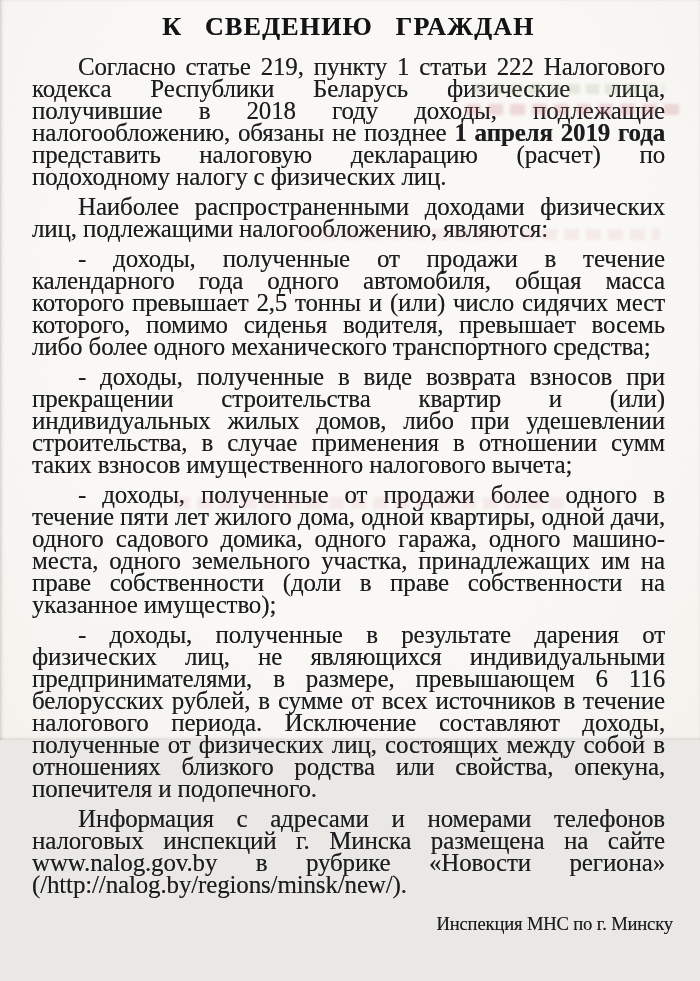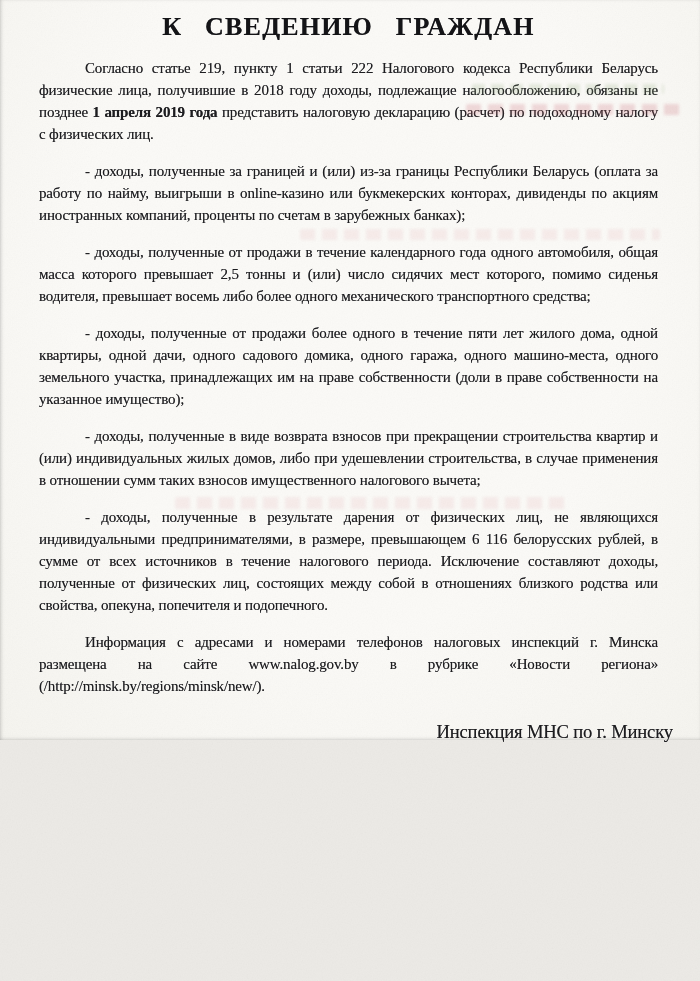--- a/index.html
+++ b/index.html
@@ -24,22 +24,22 @@
   .title {
     margin: 4px 0 14px 0;
     text-align: center;
     font-size: 26px;
     font-weight: bold;
     letter-spacing: 1.2px;
     word-spacing: 15px;
     color: #141417;
   }
   .body {
-    margin: 15px;
-    font-size: 15px;
+    margin: 8px;
+    font-size: 25px;
     line-height: 22px;
     letter-spacing: -0.15px;
     text-align: justify;
     text-indent: 46px;
     text-shadow: 0 0 0.4px rgba(20,20,25,0.55);
   }
   .body b, .sched-line b, .title { text-shadow: 0 0 0.5px rgba(10,10,15,0.6); }
   .sched-line {
     font-size: 18.6px;
     line-height: 22px;
@@ -86,35 +86,35 @@
 </head>
 <body>
 
 <div class="page">
 
   <h1 class="title">К СВЕДЕНИЮ ГРАЖДАН</h1>
 
   <p class="body"><span>Согласно статье 219, пункту 1 статьи 222 Налогового кодекса Республики Беларусь физические лица, получившие в 2018 году доходы, подлежащие налогообложению, обязаны не позднее </span><b>1 апреля 2019 года</b><span> представить налоговую декларацию (расчет) по подоходному налогу с физических лиц.</span></p>
 
 
+  <p class="body">Наиболее распространенными доходами физических лиц, подлежащими налогообложению, являются:</p>
 
-  <p class="body">- доходы, полученные за границей и (или) из-за границы Республики Беларусь (оплата за работу по найму, выигрыши в online-казино или букмекерских конторах, дивиденды по акциям иностранных компаний, проценты по счетам в зарубежных банках);</p>
 
   <p class="body">- доходы, полученные от продажи в течение календарного года одного автомобиля, общая масса которого превышает 2,5 тонны и (или) число сидячих мест которого, помимо сиденья водителя, превышает восемь либо более одного механического транспортного средства;</p>
 
+  <p class="body">- доходы, полученные в виде возврата взносов при прекращении строительства квартир и (или) индивидуальных жилых домов, либо при удешевлении строительства, в случае применения в отношении сумм таких взносов имущественного налогового вычета;</p>
+
   <p class="body">- доходы, полученные от продажи более одного в течение пяти лет жилого дома, одной квартиры, одной дачи, одного садового домика, одного гаража, одного машино-места, одного земельного участка, принадлежащих им на праве собственности (доли в праве собственности на указанное имущество);</p>
-
-  <p class="body">- доходы, полученные в виде возврата взносов при прекращении строительства квартир и (или) индивидуальных жилых домов, либо при удешевлении строительства, в случае применения в отношении сумм таких взносов имущественного налогового вычета;</p>
 
   <p class="body">- доходы, полученные в результате дарения от физических лиц, не являющихся индивидуальными предпринимателями, в размере, превышающем 6 116 белорусских рублей, в сумме от всех источников в течение налогового периода. Исключение составляют доходы, полученные от физических лиц, состоящих между собой в отношениях близкого родства или свойства, опекуна, попечителя и подопечного.</p>
 
 
 
 
-  <p class="body">Информация с адресами и номерами телефонов налоговых инспекций г. Минска размещена на сайте www.nalog.gov.by в рубрике «Новости региона» (/http://minsk.by/regions/minsk/new/).</p>
+  <p class="body">Информация с адресами и номерами телефонов налоговых инспекций г. Минска размещена на сайте www.nalog.gov.by в рубрике «Новости региона» (/http://nalog.by/regions/minsk/new/).</p>
 
   <p class="signature">Инспекция МНС по г. Минску</p>
 
   <div class="ghost green" style="left:472px; top:84px; width:192px; height:10px;"></div>
   <div class="ghost pink" style="left:466px; top:104px; width:216px; height:11px;"></div>
   <div class="ghost pink faint" style="left:300px; top:229px; width:360px; height:11px;"></div>
   <div class="ghost pink faint" style="left:175px; top:497px; width:395px; height:12px;"></div>
 
   <svg class="noise" width="700" height="981">
     <filter id="grain">

